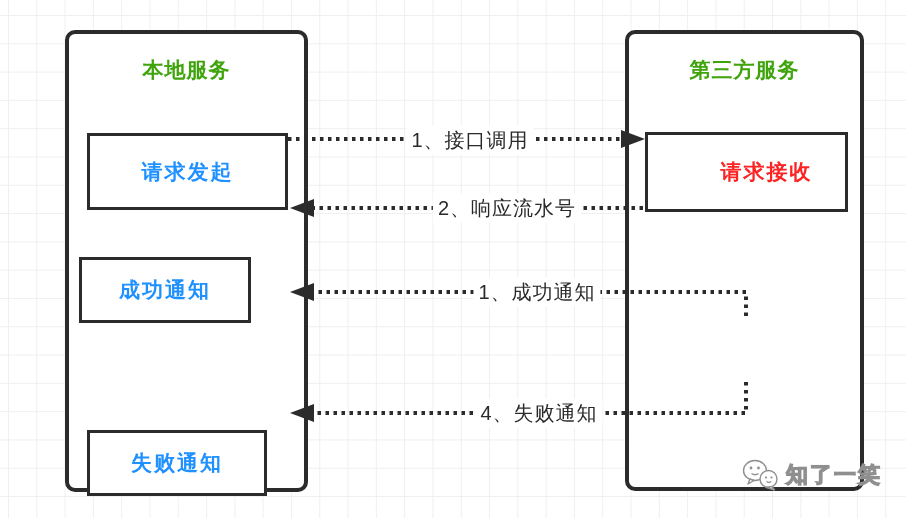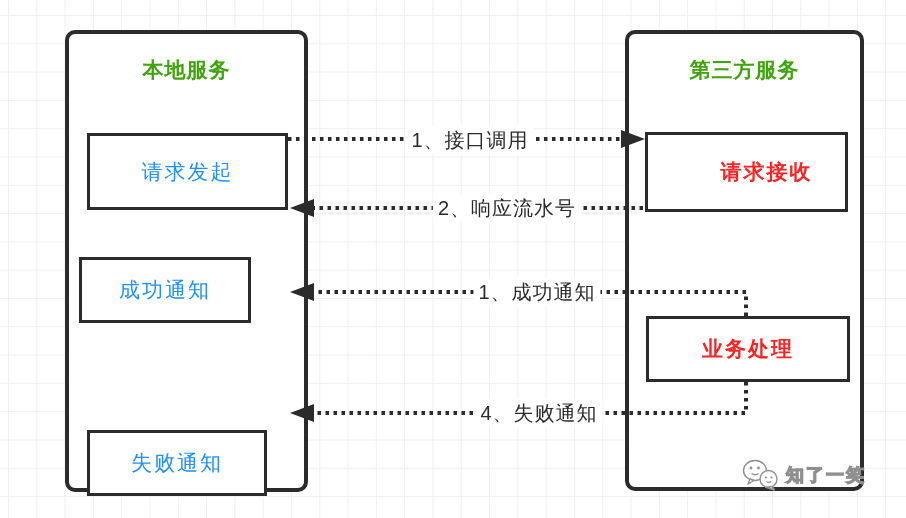--- a/index.html
+++ b/index.html
@@ -33,36 +33,36 @@
   .container-title{
     position:absolute;left:0;right:0;top:22px;text-align:center;
     font-size:21px;font-weight:bold;color:var(--title-green);
     letter-spacing:1px;
   }
   .node{
     position:absolute;background:#fff;border:3px solid var(--stroke-dark);
     display:flex;align-items:center;justify-content:center;
     font-size:21px;letter-spacing:2px;
   }
-  .node-blue{color:var(--node-blue);font-weight:normal;}
+  .node-blue{color:var(--node-blue);font-weight:bold;}
   .node-red{color:var(--node-red);font-weight:bold;}
   .arrows{position:absolute;left:0;top:0;width:906px;height:518px;pointer-events:none;}
   .edge-line{stroke:var(--stroke-dark);stroke-width:4;fill:none;stroke-dasharray:3.5 4.5;}
   .edge-head{fill:var(--stroke-dark);stroke:none;}
   .edge-label{
     position:absolute;transform:translate(-50%,-50%);
     background:#fff;padding:1px 5px;white-space:nowrap;
     font-size:20px;font-weight:normal;color:#2a2a2a;letter-spacing:1px;
   }
   .watermark{
     position:absolute;left:741px;top:458px;display:flex;align-items:center;
     gap:5px;z-index:5;
   }
   .watermark-text{
-    font-size:18px;font-weight:bold;letter-spacing:2px;white-space:nowrap;
+    font-size:22px;font-weight:bold;letter-spacing:2px;white-space:nowrap;
     color:#ffffff;
     -webkit-text-stroke:1.2px var(--watermark-gray);
     text-shadow:0 0 1px var(--watermark-gray);
   }
 </style>
 </head>
 <body>
 
 <div class="canvas">
 
@@ -72,21 +72,20 @@
 
   <div class="container container-right">
     <div class="container-title">第三方服务</div>
   </div>
 
   <div class="node node-blue" style="left:87px;top:133px;width:201px;height:77px;">请求发起</div>
   <div class="node node-blue" style="left:79px;top:257px;width:172px;height:66px;">成功通知</div>
   <div class="node node-blue" style="left:87px;top:382px;width:180px;height:66px;margin-top:48px;">失败通知</div>
 
   <div class="node node-red" style="left:645px;top:132px;width:203px;height:80px;padding-left:40px;">请求接收</div>
-  <div class="node node-red" style="left:646px;top:316px;width:204px;height:66px;">业务处理</div>
 
   <svg class="arrows" viewBox="0 0 906 518">
 
     <line class="edge-line" x1="288" y1="139" x2="622" y2="139"></line>
     <polygon class="edge-head" points="645,139 621,130 621,148"></polygon>
 
     <line class="edge-line" x1="643" y1="208" x2="314" y2="208"></line>
     <polygon class="edge-head" points="290,208 314,199 314,217"></polygon>
 
     <path class="edge-line" d="M746,316 L746,292 L316,292"></path>

